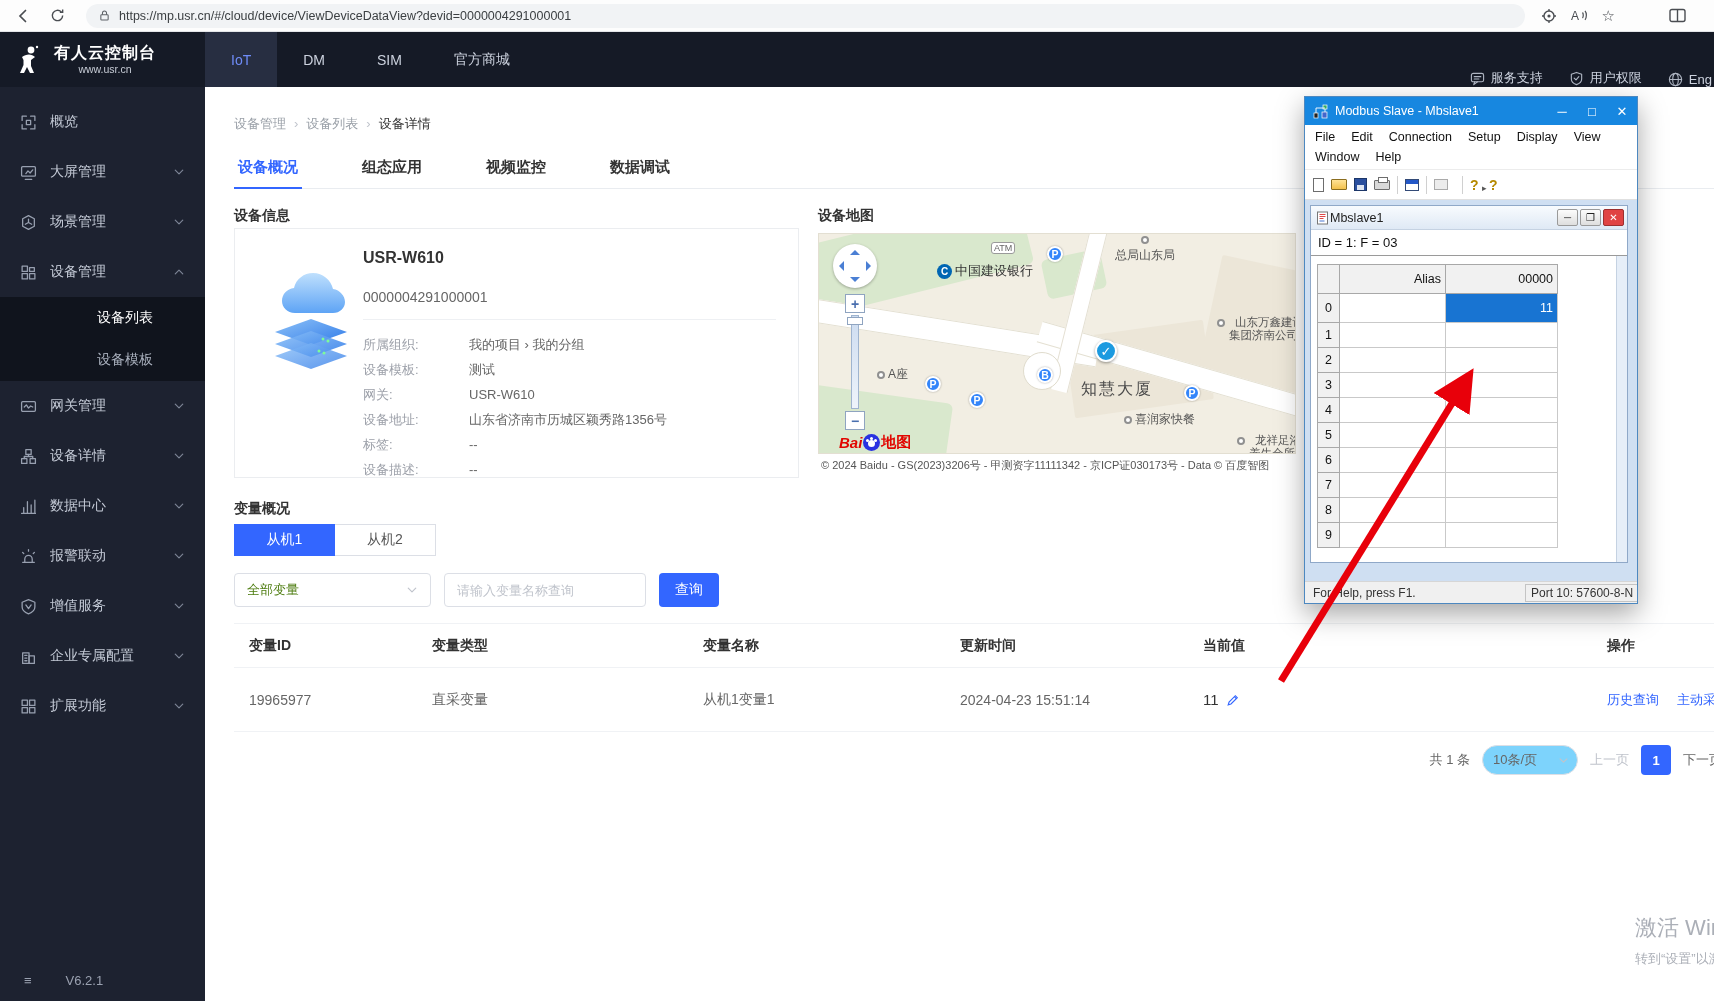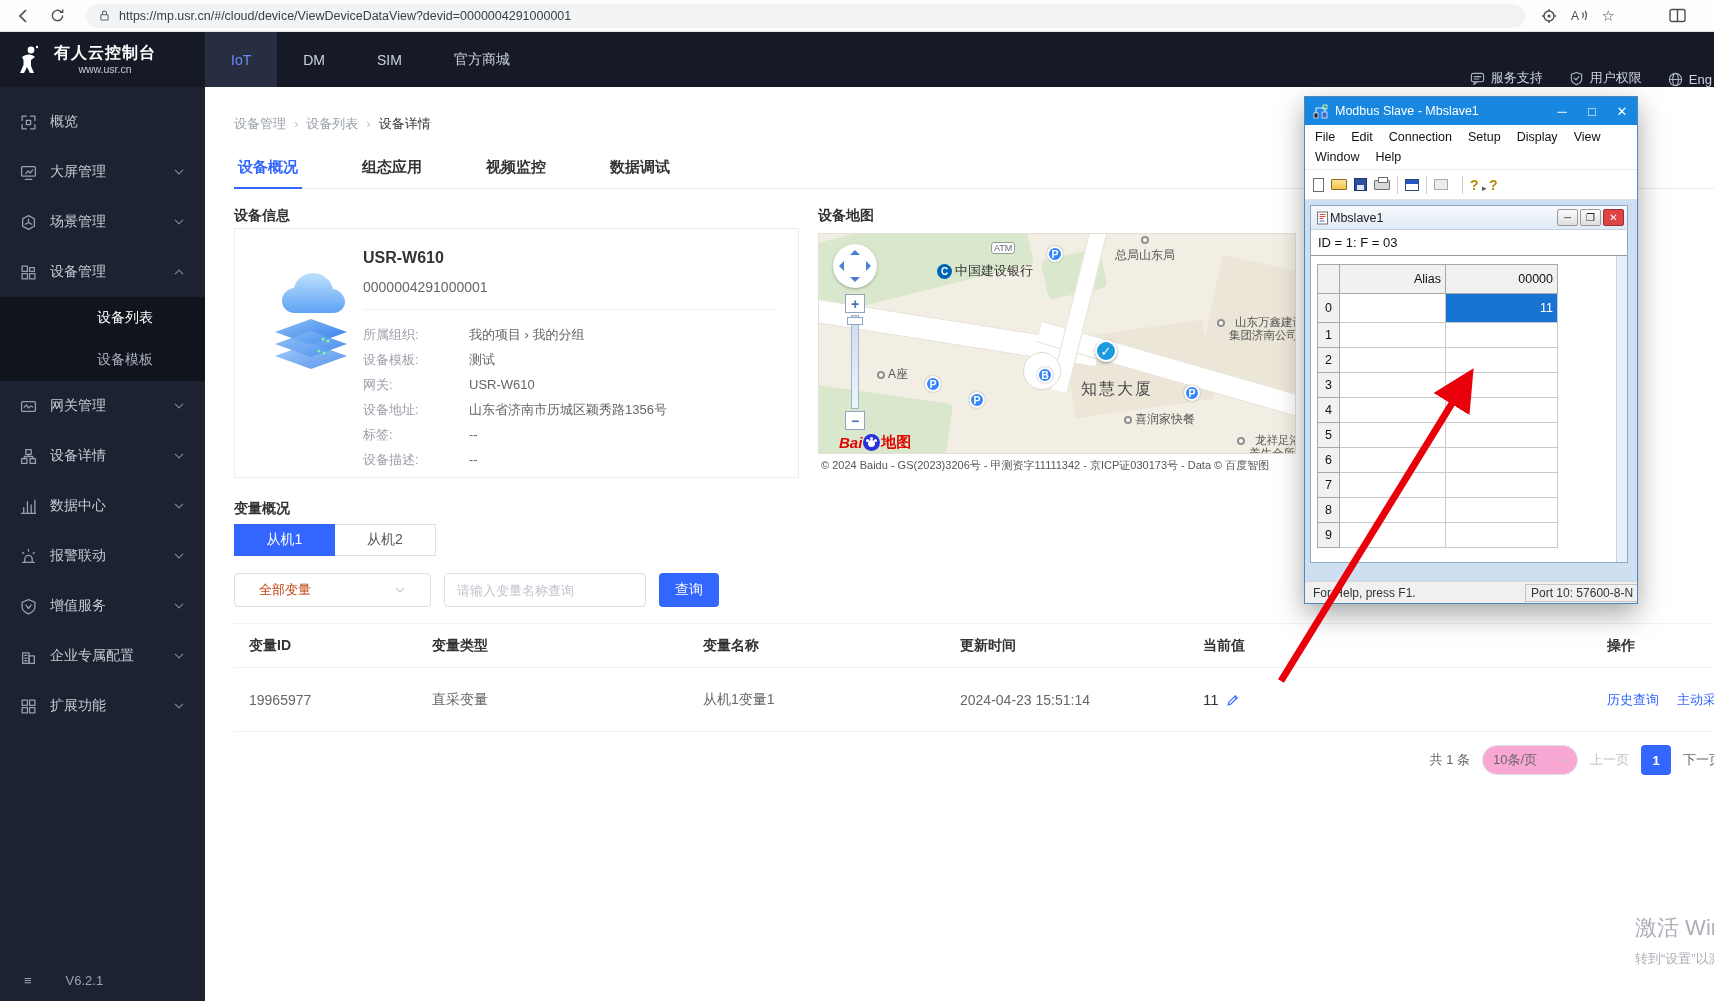--- a/index.html
+++ b/index.html
@@ -44,21 +44,21 @@
   .crumb:last-child{color:#333}
   .tabs{position:absolute;left:29px;top:60px;right:0;height:42px;border-bottom:1px solid #e9ecf0;display:flex;gap:56px}
   .tab{font-size:15px;color:#333;display:flex;align-items:center;cursor:pointer;padding:0 4px;margin-bottom:-1px;border-bottom:2px solid transparent;font-weight:bold}
   .tab.active{color:#3366ff;border-bottom-color:#3366ff}
   .sec-title{position:absolute;font-size:14px;font-weight:bold;color:#333}
   
   .info-panel{position:absolute;left:29px;top:141px;width:565px;height:250px;border:1px solid #ebedf0;background:#fff}
   .dev-img{position:absolute;left:30px;top:38px;width:92px;height:105px}
   .dev-body{position:absolute;left:128px;top:20px;right:22px}
   .dev-name{font-size:16px;font-weight:bold;color:#333}
-  .dev-id{margin-top:12px;font-size:14px;color:#666}
+  .dev-id{margin-top:22px;font-size:14px;color:#666}
   .dev-divider{border-bottom:1px solid #eef0f3;margin:14px 0 12px}
   .dev-field{display:flex;font-size:13px;line-height:25px}
   .dev-field .fl{width:106px;color:#9b9fa8;flex:none}
   .dev-field .fv{color:#666}
   
   .map-wrap{position:absolute;left:613px;top:146px;width:478px;height:221px;background:#f2eee3;border:1px solid #e3dfd2;overflow:hidden}
   .map-copy{position:absolute;left:616px;top:371px;width:478px;font-size:11px;color:#555;white-space:nowrap}
   .road{position:absolute;background:#fff;border:1px solid #e4e0d2;border-left:none;border-right:none}
   .green{position:absolute;background:#d9e8cd;border-radius:6px}
   .block{position:absolute;background:#ece6d8;border-radius:2px}
@@ -88,34 +88,34 @@
   .map-logo .bai{color:#e10601;font-style:italic}
   .map-logo .paw{width:17px;height:17px;border-radius:50%;background:#2932e1;margin:0 1px;position:relative}
   .map-logo .paw::after{content:"";position:absolute;left:5px;top:6px;width:7px;height:7px;background:#fff;border-radius:50%;box-shadow:-4px -3px 0 -2px #fff,4px -3px 0 -2px #fff,0 -5px 0 -2px #fff}
   .map-logo .du{color:#e10601}
   
   .slave-tabs{position:absolute;left:29px;top:437px;display:flex}
   .slave-tab{width:101px;height:32px;border:1px solid #dcdfe6;background:#fff;color:#555;font-size:14px;display:flex;align-items:center;justify-content:center;cursor:pointer}
   .slave-tab+ .slave-tab{border-left:none}
   .slave-tab.active{background:#3366ff;border-color:#3366ff;color:#fff}
   .filter-row{position:absolute;left:29px;top:486px;display:flex;gap:13px;align-items:center}
-  .f-select{width:197px;height:34px;border:1px solid #dcdfe6;border-radius:4px;display:flex;align-items:center;padding:0 24px;color:#c2410c;font-size:13px;cursor:pointer;background:#fff}
+  .f-select{width:197px;height:34px;border:1px solid #dcdfe6;border-radius:4px;display:flex;align-items:center;padding:0 12px;color:#4d7c0f;font-size:13px;cursor:pointer;background:#fff}
   .f-select .s-icon{margin-left:auto;width:12px;height:12px;color:#c0c4cc}
   .f-input{width:202px;height:34px;border:1px solid #dcdfe6;border-radius:4px;padding:0 12px;font-size:13px;color:#333;outline:none;font-family:inherit}
   .f-input::placeholder{color:#c0c4cc}
   .f-btn{width:60px;height:34px;background:#3366ff;border:none;border-radius:4px;color:#fff;font-size:14px;cursor:pointer;font-family:inherit}
   .var-table{position:absolute;left:29px;top:536px;right:0}
   .vt-head,.vt-row{display:grid;grid-template-columns:183px 271px 257px 243px 404px 1fr;align-items:center;padding-left:15px}
   .vt-head{height:45px;border-top:1px solid #f0f2f5;border-bottom:1px solid #f0f2f5;font-size:14px;color:#333;font-weight:bold}
   .vt-row{height:64px;font-size:14px;color:#666;border-bottom:1px solid #f0f2f5}
   .vt-val{display:flex;align-items:center;gap:7px;font-size:15px;color:#333}
   .vt-actions{display:flex;gap:18px;font-size:13px;white-space:nowrap}
   .vt-actions a{color:#3366ff;text-decoration:none;cursor:pointer}
   .pagination{position:absolute;right:-8px;top:658px;display:flex;align-items:center;gap:12px;font-size:13px;color:#666}
-  .pg-size{width:96px;height:30px;border:1px solid #dcdfe6;border-radius:15px;display:flex;align-items:center;padding:0 8px 0 10px;color:#666;cursor:pointer;background:#f9a8d4}
+  .pg-size{width:96px;height:30px;border:1px solid #dcdfe6;border-radius:15px;display:flex;align-items:center;padding:0 8px 0 10px;color:#666;cursor:pointer;background:#7dd3fc}
   .pg-size .s-icon{margin-left:auto;width:11px;height:11px;color:#c0c4cc}
   .pg-prev{color:#c0c4cc;cursor:default}
   .pg-num{width:30px;height:30px;border-radius:4px;background:#3366ff;color:#fff;display:flex;align-items:center;justify-content:center;font-weight:bold;cursor:pointer}
   .pg-next{color:#666;cursor:pointer;white-space:nowrap}
   .watermark{position:absolute;left:1430px;top:826px;color:#abafb7;white-space:nowrap}
   .wm1{font-size:22px}
   .wm2{font-size:13px;margin-top:7px}
   
   .modbus{position:absolute;left:1099px;top:9px;width:334px;height:508px;border:1px solid #4d88c0;background:#f0f0f0;box-shadow:0 10px 26px rgba(0,0,0,.35);z-index:50;display:flex;flex-direction:column;font-size:13px}
   .mb-title{height:28px;background:#1787e0;color:#fff;display:flex;align-items:center;padding:0 0 0 8px;flex:none}

